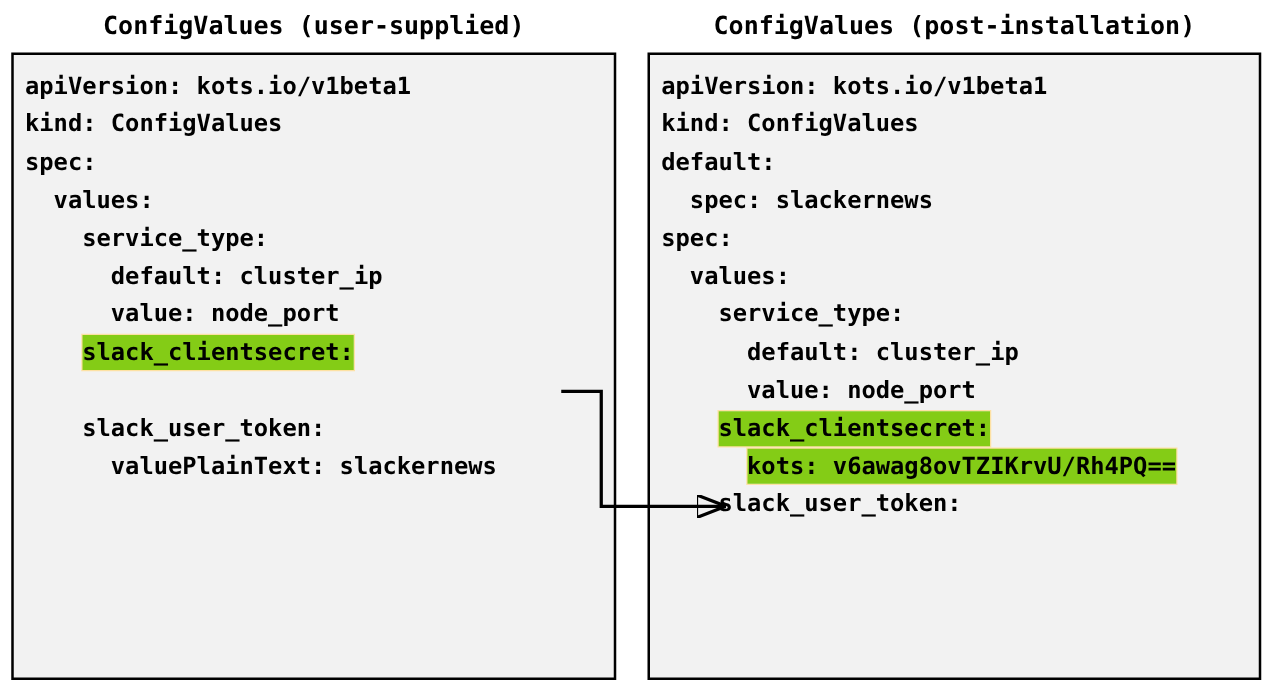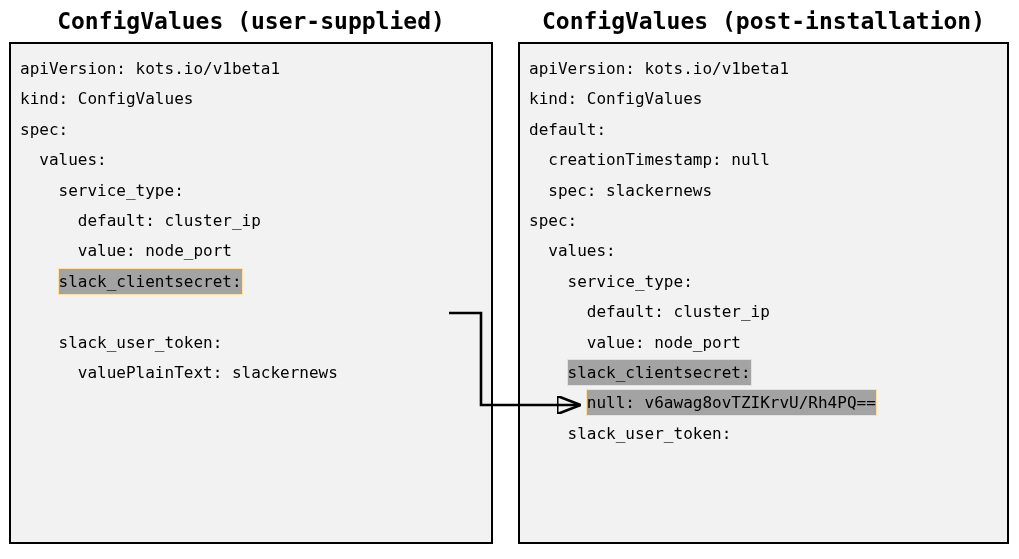--- a/index.html
+++ b/index.html
@@ -12,21 +12,21 @@
     height: 559px;
     position: relative;
     overflow: hidden;
     font-family: "DejaVu Sans Mono", "Liberation Mono", monospace;
   }
 
   .panel-title {
     position: absolute;
     top: 8px;
     font-family: "DejaVu Sans Mono", "Liberation Mono", monospace;
-    font-size: 23px;
+    font-size: 20px;
     font-weight: bold;
     color: #000000;
     letter-spacing: 0px;
     white-space: pre;
     text-align: center;
   }
   #title-left  { left: 9px;  width: 484px; }
   #title-right { left: 518px; width: 491px; }
 
   .code-box {
@@ -45,32 +45,32 @@
     position: absolute;
     top: 10px;
     left: 9px;
     right: 2px;
   }
 
   .code-line {
     height: 30.4px;
     line-height: 30.4px;
     font-family: "DejaVu Sans Mono", "Liberation Mono", monospace;
-    font-size: 16px;
-    font-weight: normal;
+    font-size: 19px;
+    font-weight: bold;
     color: #000000;
     white-space: pre;
   }
 
   .code-line .seg {
     display: inline;
     padding: 3px 0;
   }
   .code-line.hl .seg {
-    background: #a3a3a3;
+    background: #84cc16;
     box-shadow: 0 0 0 1px #fde1a4;
   }
 
   
   #connector {
     position: absolute;
     left: 0;
     top: 0;
     width: 1019px;
     height: 559px;
@@ -98,29 +98,28 @@
     </div>
 </div>
 
 <div class="panel-title" id="title-right">ConfigValues (post-installation)</div>
 
 <div class="code-box" id="box-right">
   <div class="code-lines" id="lines-right">
       <div class="code-line"><span></span><span class="seg">apiVersion: kots.io/v1beta1</span></div>
       <div class="code-line"><span></span><span class="seg">kind: ConfigValues</span></div>
       <div class="code-line"><span></span><span class="seg">default:</span></div>
-      <div class="code-line"><span>  </span><span class="seg">creationTimestamp: null</span></div>
       <div class="code-line"><span>  </span><span class="seg">spec: slackernews</span></div>
       <div class="code-line"><span></span><span class="seg">spec:</span></div>
       <div class="code-line"><span>  </span><span class="seg">values:</span></div>
       <div class="code-line"><span>    </span><span class="seg">service_type:</span></div>
       <div class="code-line"><span>      </span><span class="seg">default: cluster_ip</span></div>
       <div class="code-line"><span>      </span><span class="seg">value: node_port</span></div>
       <div class="code-line hl"><span>    </span><span class="seg">slack_clientsecret:</span></div>
-      <div class="code-line hl"><span>      </span><span class="seg">null: v6awag8ovTZIKrvU/Rh4PQ==</span></div>
+      <div class="code-line hl"><span>      </span><span class="seg">kots: v6awag8ovTZIKrvU/Rh4PQ==</span></div>
       <div class="code-line"><span>    </span><span class="seg">slack_user_token:</span></div>
     </div>
 </div>
 
 <svg id="connector" viewBox="0 0 1019 559" xmlns="http://www.w3.org/2000/svg">
   <defs>
     <marker id="arrowhead" markerWidth="9" markerHeight="7" refX="8" refY="3.5" orient="auto">
       <polygon points="0 0, 9 3.5, 0 7" fill="none" stroke="#000000" stroke-width="1"></polygon>
     </marker>
   </defs>

